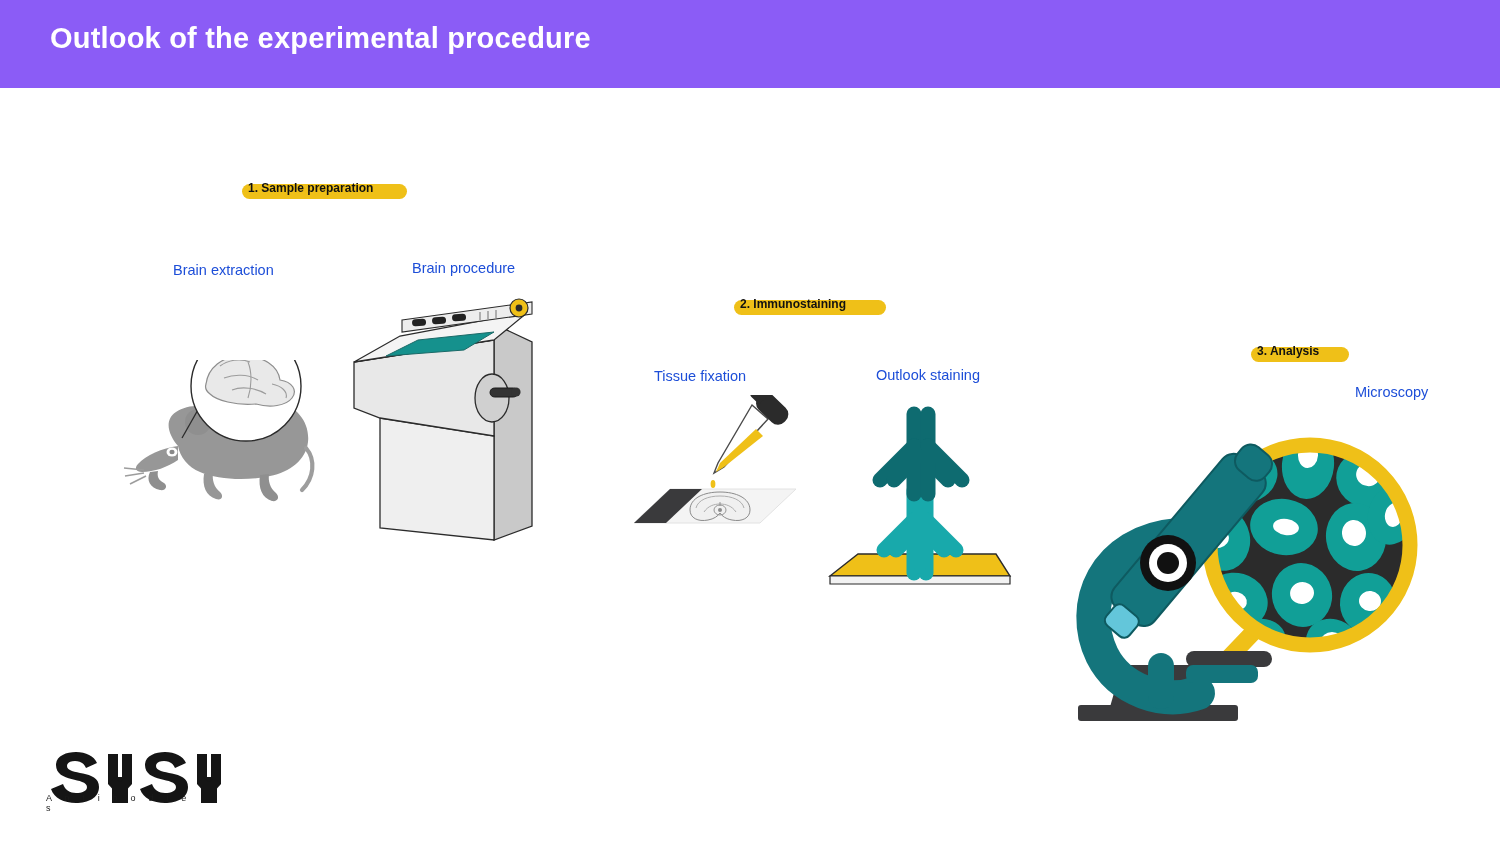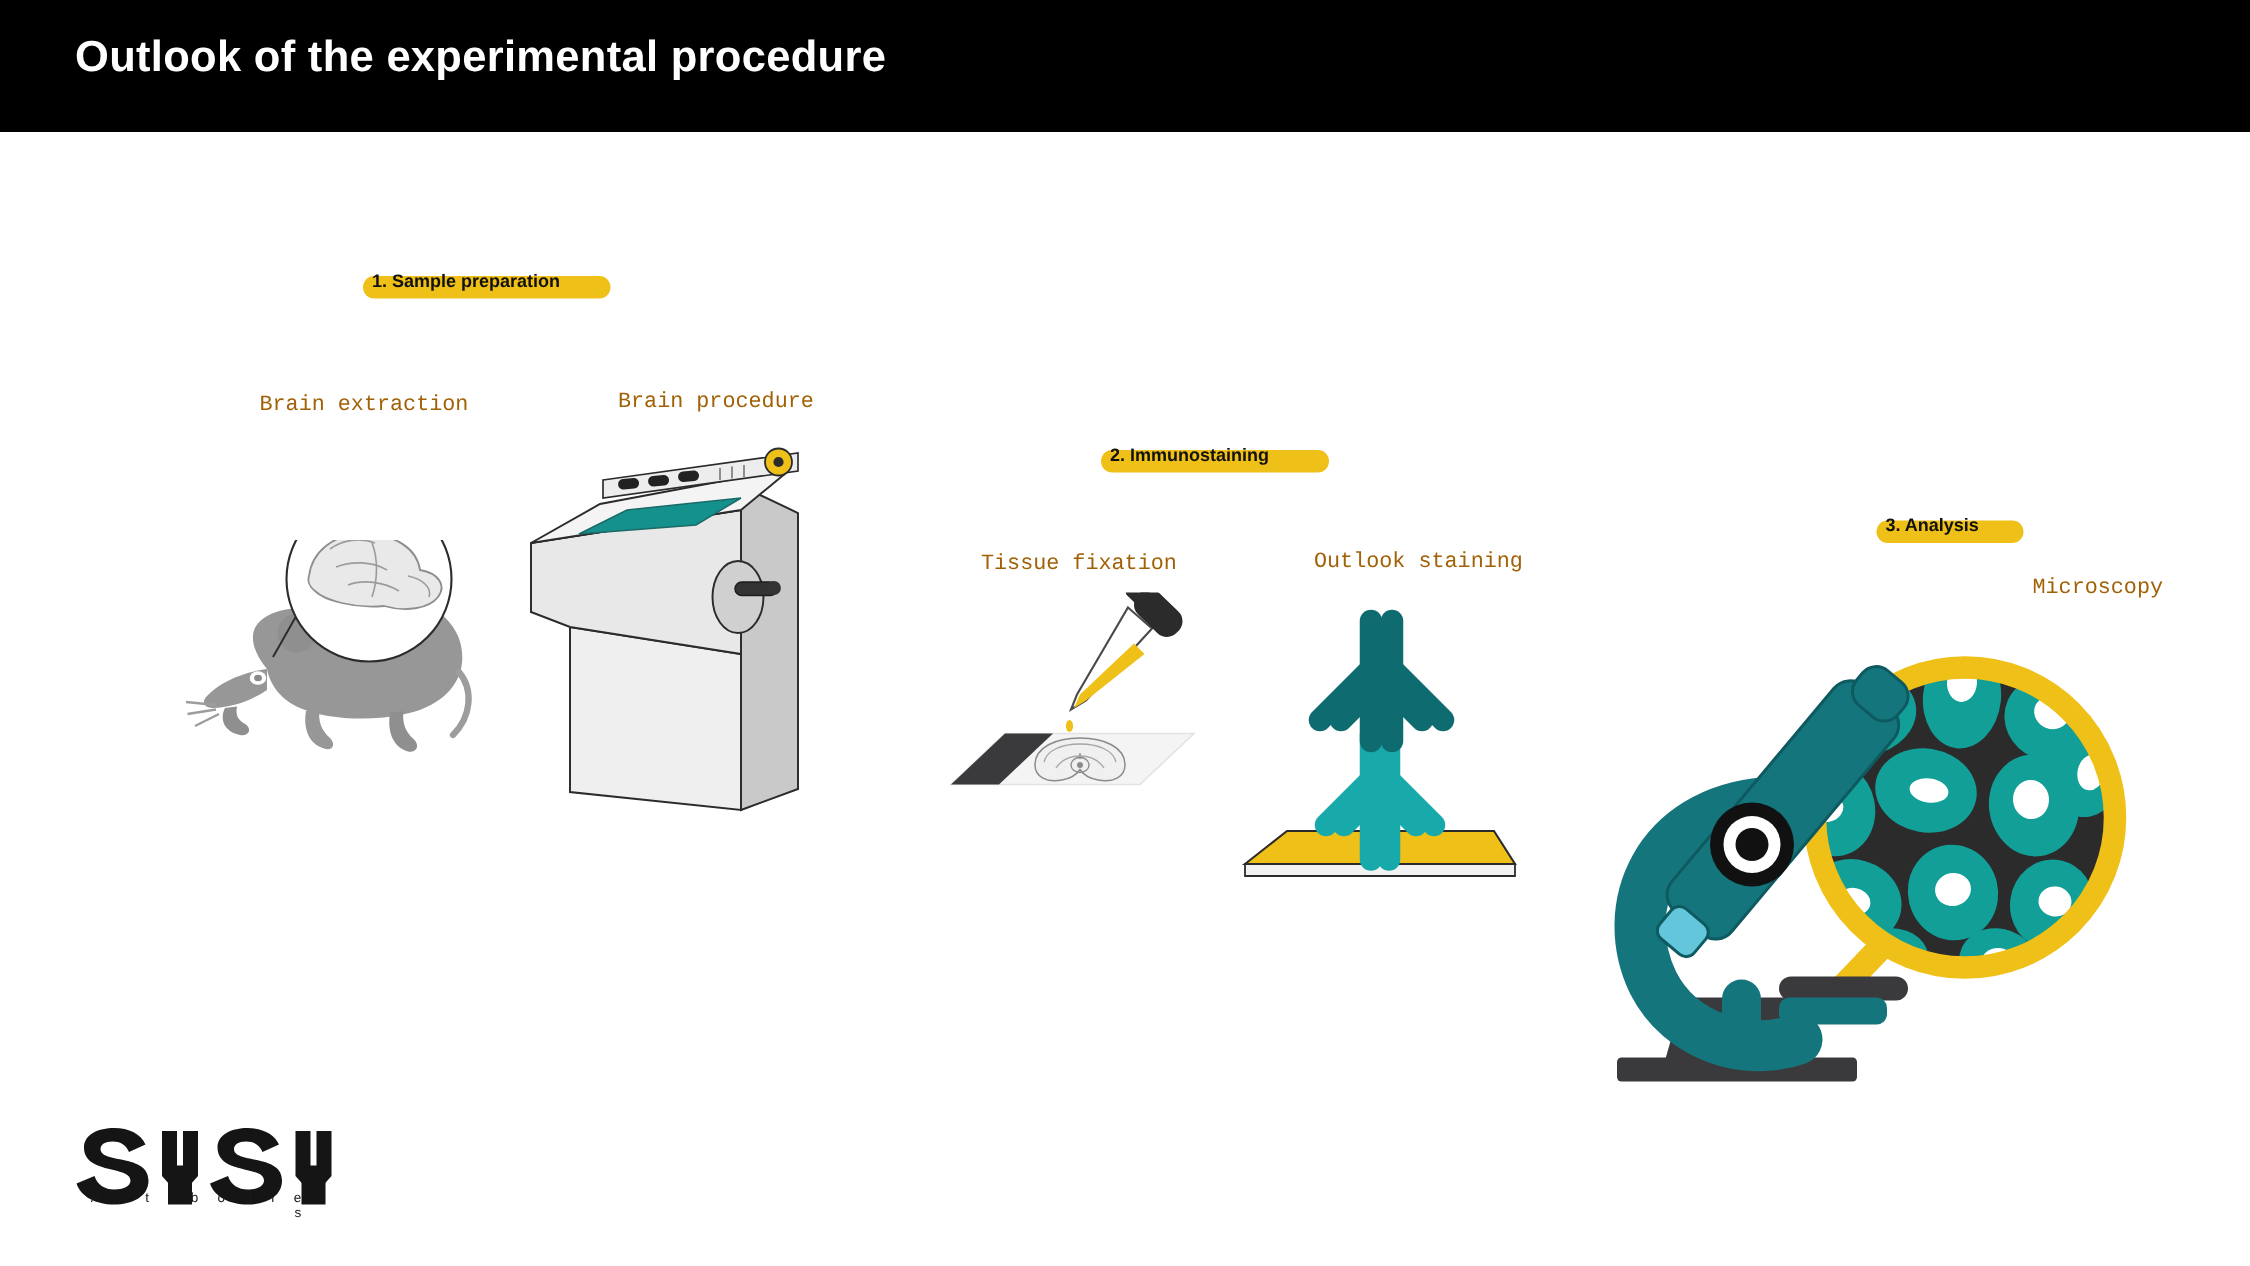--- a/index.html
+++ b/index.html
@@ -8,21 +8,21 @@
     background:#ffffff;
     font-family:"Liberation Sans","DejaVu Sans",sans-serif;
     overflow:hidden;
     position:relative;
   }
   #slide{position:relative;width:1500px;height:844px;background:#fff;overflow:hidden;}
 
   
   .header{
     position:absolute;left:0;top:0;width:1500px;height:88px;
-    background:#000000;
+    background:#8b5cf6;
   }
   .header-title{
     position:absolute;left:50px;top:22px;
     color:#ffffff;font-size:29px;font-weight:bold;letter-spacing:.2px;
     font-family:"Liberation Sans","DejaVu Sans",sans-serif;
     white-space:nowrap;
   }
 
   
   .sec-label{position:absolute;white-space:nowrap;}
@@ -32,33 +32,33 @@
   }
   .sec-label .txt{
     position:relative;z-index:1;
     font-size:12px;font-weight:bold;color:#111111;
     font-family:"Liberation Sans","DejaVu Sans",sans-serif;
   }
 
   
   .sub-label{
     position:absolute;white-space:nowrap;
-    font-size:14.5px;color:#a16207;font-weight:normal;
-    font-family:Liberation Mono, monospace;
+    font-size:14.5px;color:#1d4ed8;font-weight:normal;
+    font-family:Liberation Sans, sans-serif;
   }
 
   .art{position:absolute;}
 
   
   .logo{position:absolute;left:44px;top:748px;width:200px;height:66px;}
   .logo-sub{
     position:absolute;left:46px;top:793px;width:160px;
     font-size:9px;letter-spacing:5.2px;color:#1a1a1a;
     font-family:"Liberation Sans","DejaVu Sans",sans-serif;
-    text-align:right;
+    text-align:left;
   }
 </style>
 </head>
 <body>
 
 <div id="slide">
 
   <div class="header">
     <div class="header-title">Outlook of the experimental procedure</div>
   </div>

